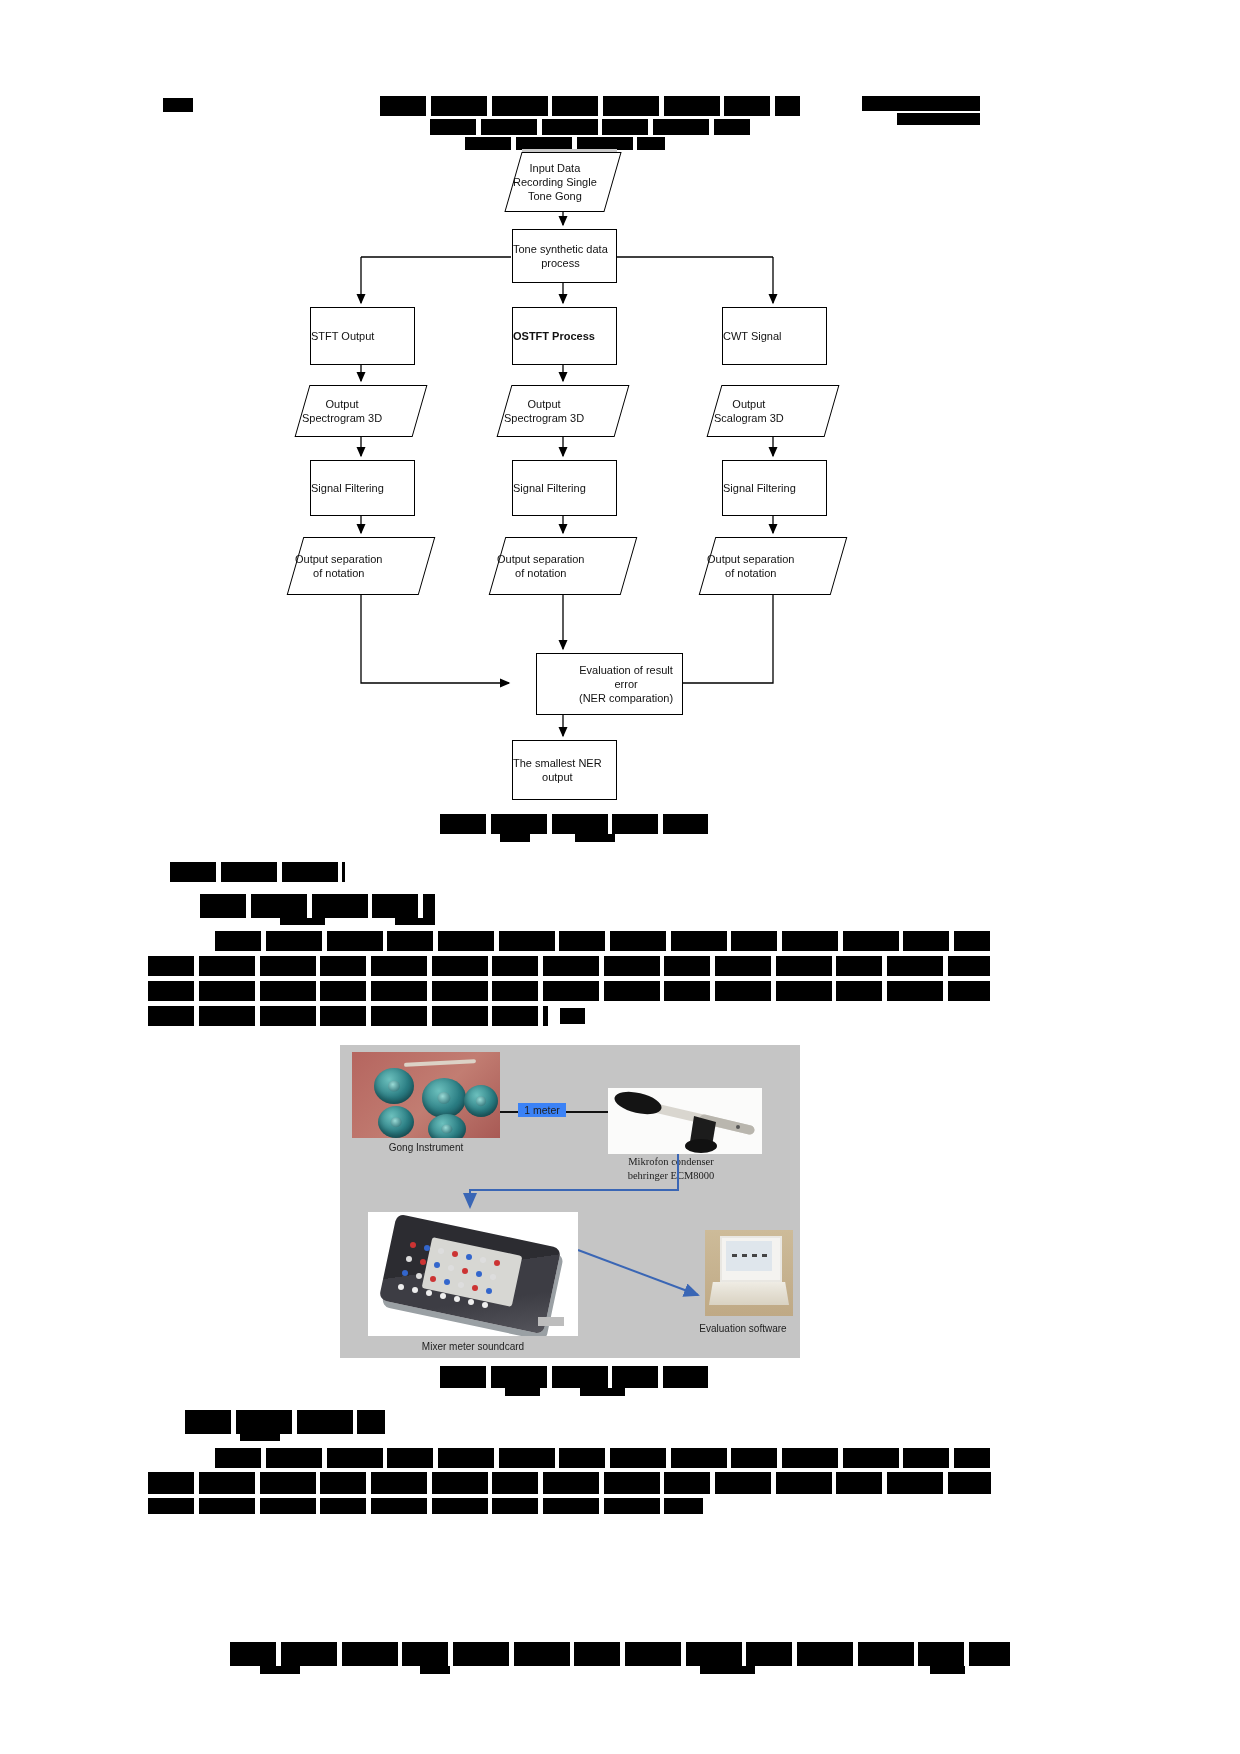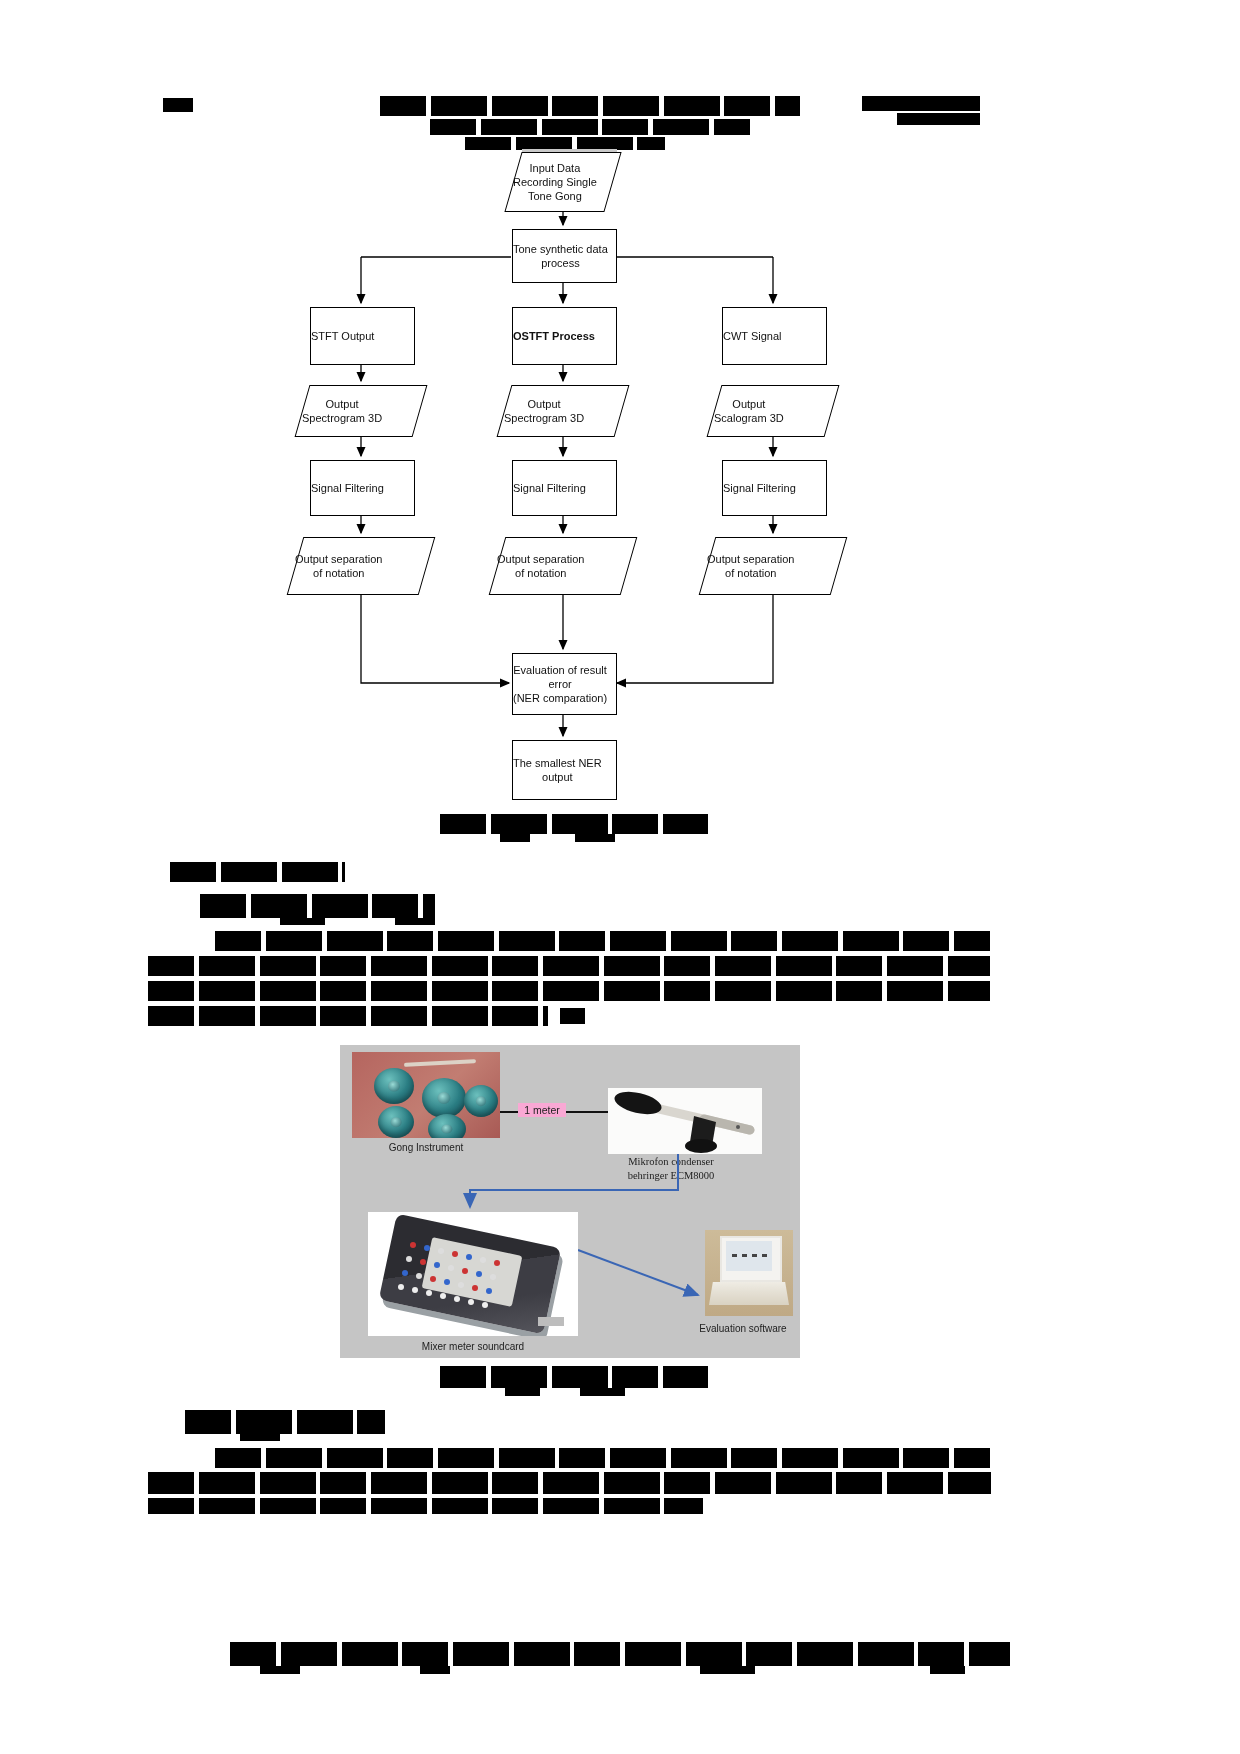--- a/index.html
+++ b/index.html
@@ -145,21 +145,21 @@
     <div class="skin"></div>
     <div class="txt">Output separation
 of notation</div>
   </div>
   <div class="fc-node fc-par" style="left:707px;top:537px;width:132px;height:58px;">
     <div class="skin"></div>
     <div class="txt">Output separation
 of notation</div>
   </div>
 
-  <div class="fc-node" style="left:512px;top:653px;width:103px;height:60px;">
+  <div class="fc-node" style="left:536px;top:653px;width:103px;height:60px;padding-left:42px;">
     <span>Evaluation of result
 error
 (NER comparation)</span>
   </div>
   <div class="fc-node" style="left:512px;top:740px;width:103px;height:58px;">
     <span>The smallest NER
 output</span>
   </div>
 
   <div class="redact" style="left:440px;top:814px;width:268px;height:20px;"></div>
@@ -193,21 +193,21 @@
       <div class="gong" style="left:26px;top:54px;width:36px;height:32px;">
           <div class="knob"></div>
         </div>
       <div class="gong" style="left:76px;top:62px;width:38px;height:30px;">
           <div class="knob"></div>
         </div>
     </div>
     <div class="fig-label" style="left:12px;top:96px;width:148px;">Gong Instrument</div>
 
     <div style="position:absolute;left:160px;top:66px;width:108px;height:2px;background:#111;"></div>
-    <div class="fig-label" style="left:178px;top:58px;width:48px;background:#f9a8d4;font-size:10.5px;">1 meter</div>
+    <div class="fig-label" style="left:178px;top:58px;width:48px;background:#3b82f6;font-size:10.5px;">1 meter</div>
 
     <div class="photo mic-photo">
       <svg width="154" height="66">
         <line x1="30" y1="16" x2="142" y2="42" stroke="#d9d6cf" stroke-width="9" stroke-linecap="round"></line>
         <line x1="96" y1="31" x2="142" y2="42" stroke="#b9b6ae" stroke-width="9" stroke-linecap="round"></line>
         <circle cx="130" cy="39" r="2" fill="#555"></circle>
         <ellipse cx="30" cy="15" rx="24" ry="10" transform="rotate(13 30 15)" fill="#141414"></ellipse>
         <path d="M86,28 L108,34 L104,58 L82,54 z" fill="#1c1c1c"></path>
         <ellipse cx="93" cy="58" rx="16" ry="7" fill="#111"></ellipse>
       </svg>

